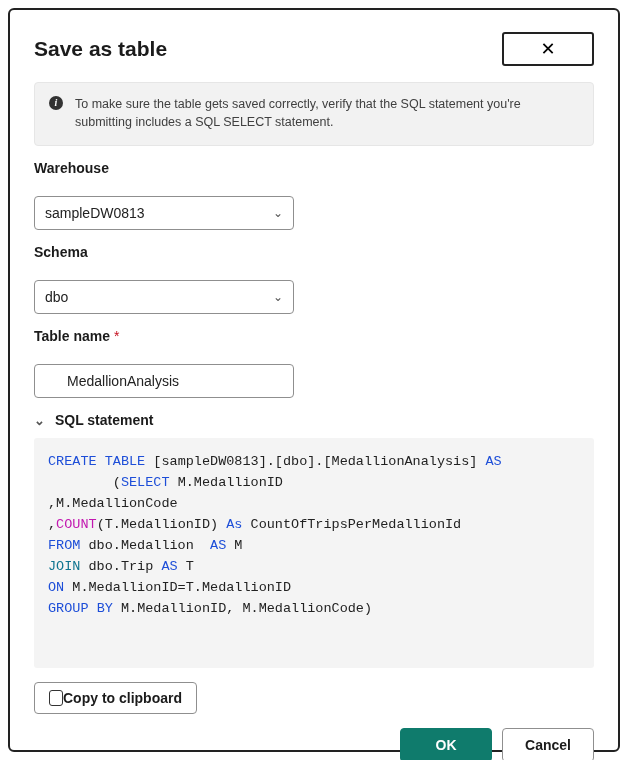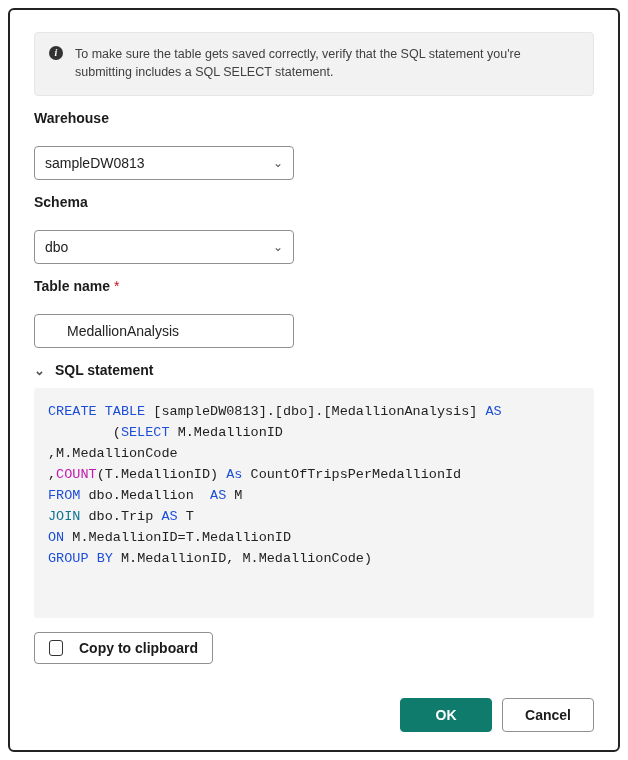--- a/index.html
+++ b/index.html
@@ -116,21 +116,21 @@
       white-space: pre;
       position: relative;
     }
     .code-box::-webkit-scrollbar { width: 10px; }
     .kw-blue { color: #1d4ed8; }
     .kw-mag  { color: #c217b0; }
     .kw-cy   { color: #0e7490; }
     .copy-btn {
       display: inline-flex;
       align-items: center;
-      gap: 16px;
+      gap: 0;
       border: 1px solid #8f8f8f;
       border-radius: 4px;
       background: #fff;
       padding: 7px 14px;
       font-size: 14px;
       font-weight: 600;
       color: #1b1b1b;
       cursor: pointer;
       width: fit-content;
     }
@@ -180,20 +180,26 @@
       background: #fff;
       border: 1px solid #8f8f8f;
       color: #1b1b1b;
     }
   </style>
 </head>
 <body>
 
 <div class="dialog">
 
+  <div class="header-row">
+    <div class="title">Save as table</div>
+    <div class="close-btn">
+      <span>✕</span>
+    </div>
+  </div>
 
   <div class="info-box">
     <div class="info-icon">i</div>
     <p>To make sure the table gets saved correctly, verify that the SQL statement you're submitting includes a SQL SELECT statement.</p>
   </div>
 
   <div class="field-group">
     <div class="field-label">Warehouse</div>
     <div class="select-wrap">
       <span>sampleDW0813</span>

